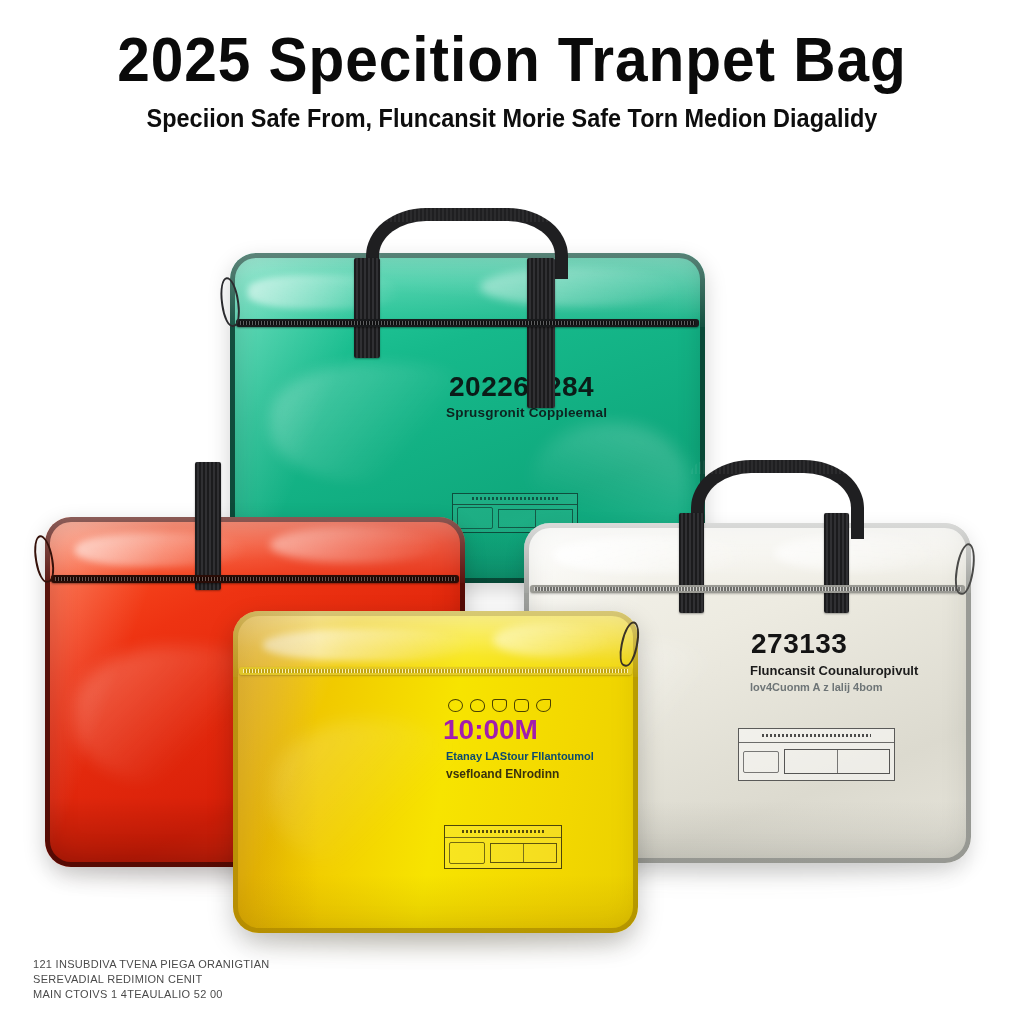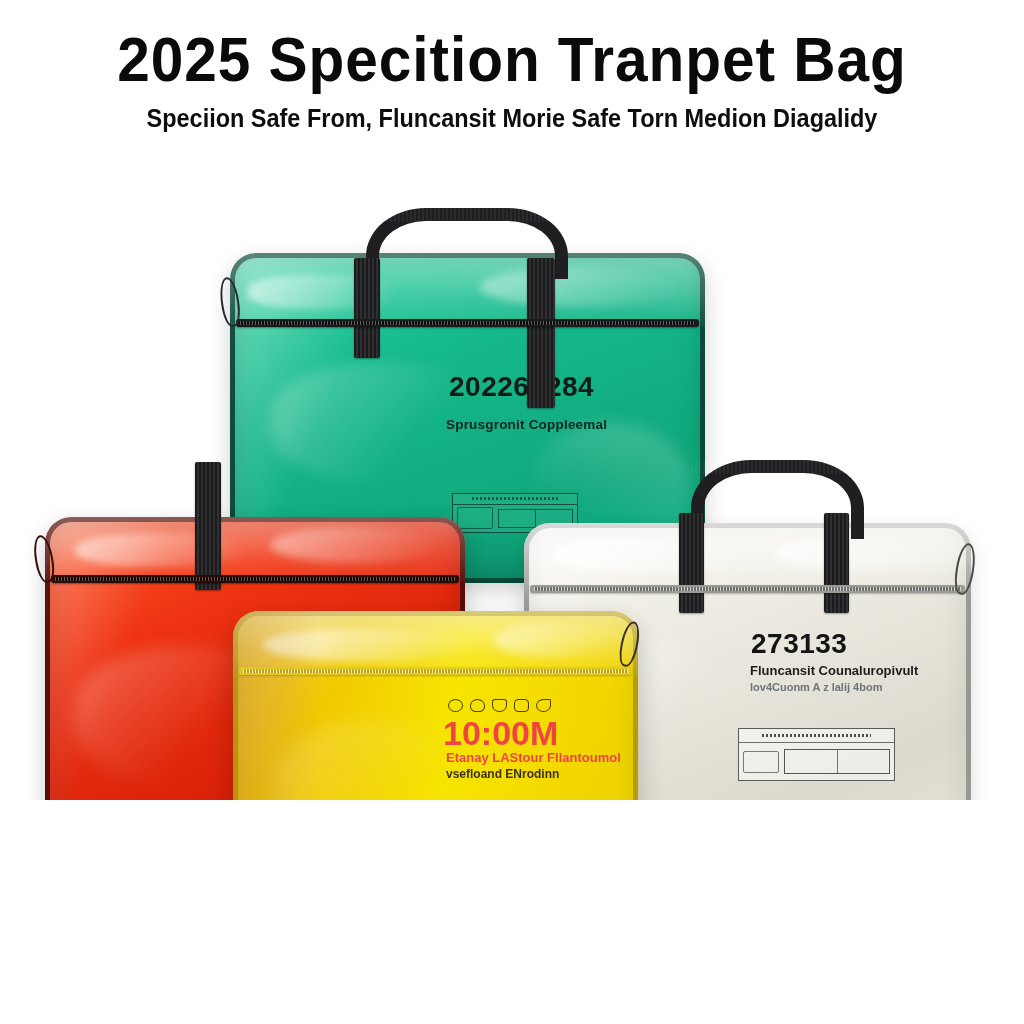--- a/index.html
+++ b/index.html
@@ -7,21 +7,21 @@
     margin: 0;
     padding: 0;
     background: #ffffff;
   }
   body {
     font-family: "Liberation Sans", sans-serif;
   }
   #scene {
     position: relative;
     width: 1024px;
-    height: 800px;
+    height: 1024px;
     background: #ffffff;
     overflow: hidden;
   }
 
   
   .headline {
     position: absolute;
     left: 0;
     top: 28px;
     width: 1024px;
@@ -257,21 +257,21 @@
     </div>
 
     <div class="zip" style="left:6px; top:66px; width:463px; height:8px; z-index:5;
                 box-shadow:0 1px 2px rgba(0,0,0,.4);">
       <div class="zip-teeth" style="inset:2px 4px;"></div>
     </div>
     <div class="zip-pull" style="left:-9px; top:24px; width:14px; height:46px; z-index:6;
                 transform:rotate(-8deg);"></div>
 
     <div class="bag-code" style="left:219px; top:118px; font-size:28px; color:#0b1c18; letter-spacing:.5px;">20226 /284</div>
-    <div class="bag-sub" style="left:216px; top:152px; font-size:13.5px; color:#0d2420; letter-spacing:.2px;margin-top:12px;">Sprusgronit Coppleemal</div>
+    <div class="bag-sub" style="left:216px; top:152px; font-size:13.5px; color:#0d2420; letter-spacing:.2px;">Sprusgronit Coppleemal</div>
 
     <div class="label-box" style="left:222px; top:240px; width:126px; height:40px;
                 border-color:rgba(10,45,38,.75);
                 background:rgba(255,255,255,.06);">
       <div class="lb-top">
           <div class="lb-bar" style="background:repeating-linear-gradient(90deg, rgba(10,45,38,.7) 0 2px, transparent 2px 4px);"></div>
         </div>
       <div class="lb-main">
         <div class="lb-truck" style="border:1.2px solid rgba(10,45,38,.6); border-radius:2px;"></div>
         <div class="lb-fields" style="border-color:rgba(10,45,38,.65);">
@@ -408,22 +408,22 @@
                 transform:rotate(12deg); border-color:#3a3326;"></div>
 
     <div class="icon-row" style="left:215px; top:88px;">
       <div class="care-ico"></div>
       <div class="care-ico" style="border-radius:50% 50% 40% 40%;"></div>
       <div class="care-ico" style="border-radius:20% 20% 50% 50%;"></div>
       <div class="care-ico" style="border-radius:4px;"></div>
       <div class="care-ico" style="border-radius:50% 10% 50% 50%;"></div>
     </div>
 
-    <div class="bag-code" style="left:210px; top:103px; font-size:34px; color:#ef4444; letter-spacing:0;">10:00M</div>
-    <div class="bag-sub" style="left:213px; top:139px; font-size:13px; color:#ef4444;">Etanay LAStour Fllantoumol</div>
+    <div class="bag-code" style="left:210px; top:103px; font-size:28px; color:#a21caf; letter-spacing:0;">10:00M</div>
+    <div class="bag-sub" style="left:213px; top:139px; font-size:11px; color:#0c4a6e;">Etanay LAStour Fllantoumol</div>
     <div class="bag-sub" style="left:213px; top:156px; font-size:12px; color:#39320d;">vsefloand ENrodinn</div>
 
     <div class="label-box" style="left:211px; top:214px; width:118px; height:44px;
                 border-color:rgba(30,25,5,.78);
                 background:rgba(255,250,190,.16);">
       <div class="lb-top">
           <div class="lb-bar" style="background:repeating-linear-gradient(90deg, rgba(30,25,5,.75) 0 2px, transparent 2px 4px);"></div>
         </div>
       <div class="lb-main">
         <div class="lb-truck" style="border:1.2px solid rgba(30,25,5,.6); border-radius:2px;"></div>
@@ -432,14 +432,19 @@
             <div></div>
           </div>
       </div>
     </div>
   </div>
 
   <div class="soft-shadow" style="left:60px; top:845px; width:400px; height:28px; background:rgba(60,20,10,.18); z-index:5;"></div>
   <div class="soft-shadow" style="left:250px; top:915px; width:380px; height:26px; background:rgba(90,70,0,.20); z-index:25;"></div>
   <div class="soft-shadow" style="left:545px; top:845px; width:410px; height:26px; background:rgba(60,60,55,.16); z-index:5;"></div>
 
+  <div class="footer-block">
+    <div>121 INSUBDIVA TVENA PIEGA ORANIGTIAN</div>
+    <div>SEREVADIAL REDIMION CENIT</div>
+    <div>MAIN CTOIVS 1 4TEAULALIO 52 00</div>
+  </div>
 
 </div>
 
 </body></html>

